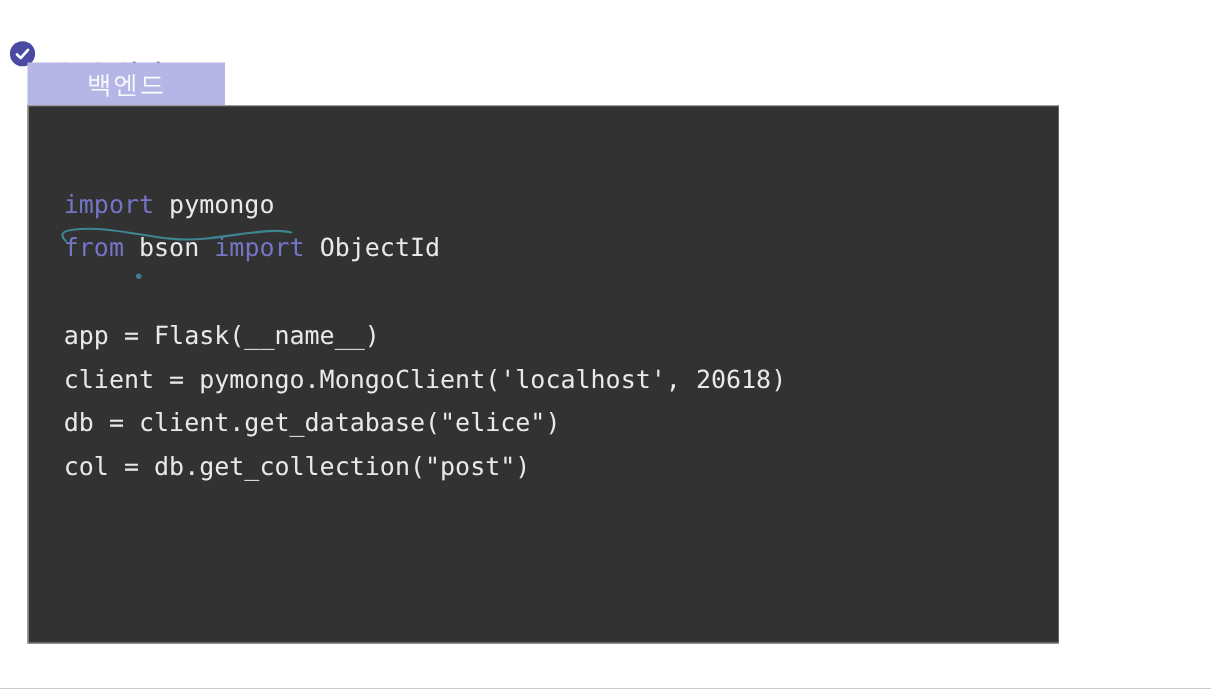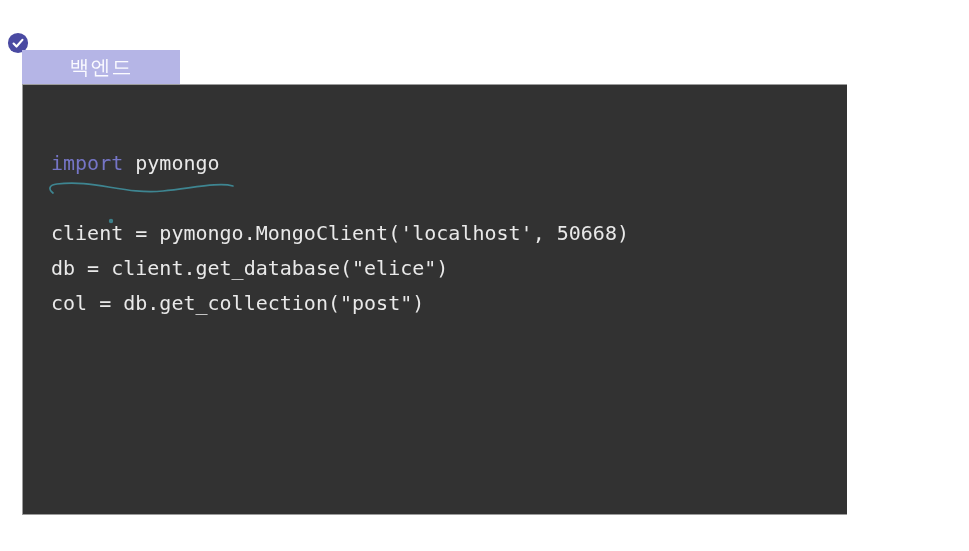--- a/index.html
+++ b/index.html
@@ -55,22 +55,24 @@
   <span class="page-title">Flask 설정</span>
 </div>
 
 <div class="tab">
   <span class="tab-label">백엔드</span>
 </div>
 
 <div class="code-panel">
   <div class="code-lines">
       <div class="code-line"><span class="kw">import</span><span class="pl"> pymongo</span></div>
+      <div class="code-line"><span class="kw">from</span><span class="pl"> bson </span><span class="kw">import</span><span class="pl"> ObjectId</span></div>
       <div class="code-line">&nbsp;</div>
-      <div class="code-line"><span class="pl">client = pymongo.MongoClient('localhost', 50668)</span></div>
+      <div class="code-line"><span class="pl">app = Flask(__name__)</span></div>
+      <div class="code-line"><span class="pl">client = pymongo.MongoClient('localhost', 20618)</span></div>
       <div class="code-line"><span class="pl">db = client.get_database("elice")</span></div>
       <div class="code-line"><span class="pl">col = db.get_collection("post")</span></div>
     </div>
   <svg class="annotation-overlay" viewBox="0 0 947 431">
     <path d="M30,108 C25,104 26,100 34,99 C70,94 102,110 140,106 C170,103 196,97 210,101" fill="none" stroke="var(--annotation)" stroke-width="1.7" stroke-linecap="round" opacity="0.9"></path>
     <circle cx="88" cy="136" r="2.2" fill="var(--annotation)" opacity="0.85"></circle>
   </svg>
 </div>
 
 </body></html>

